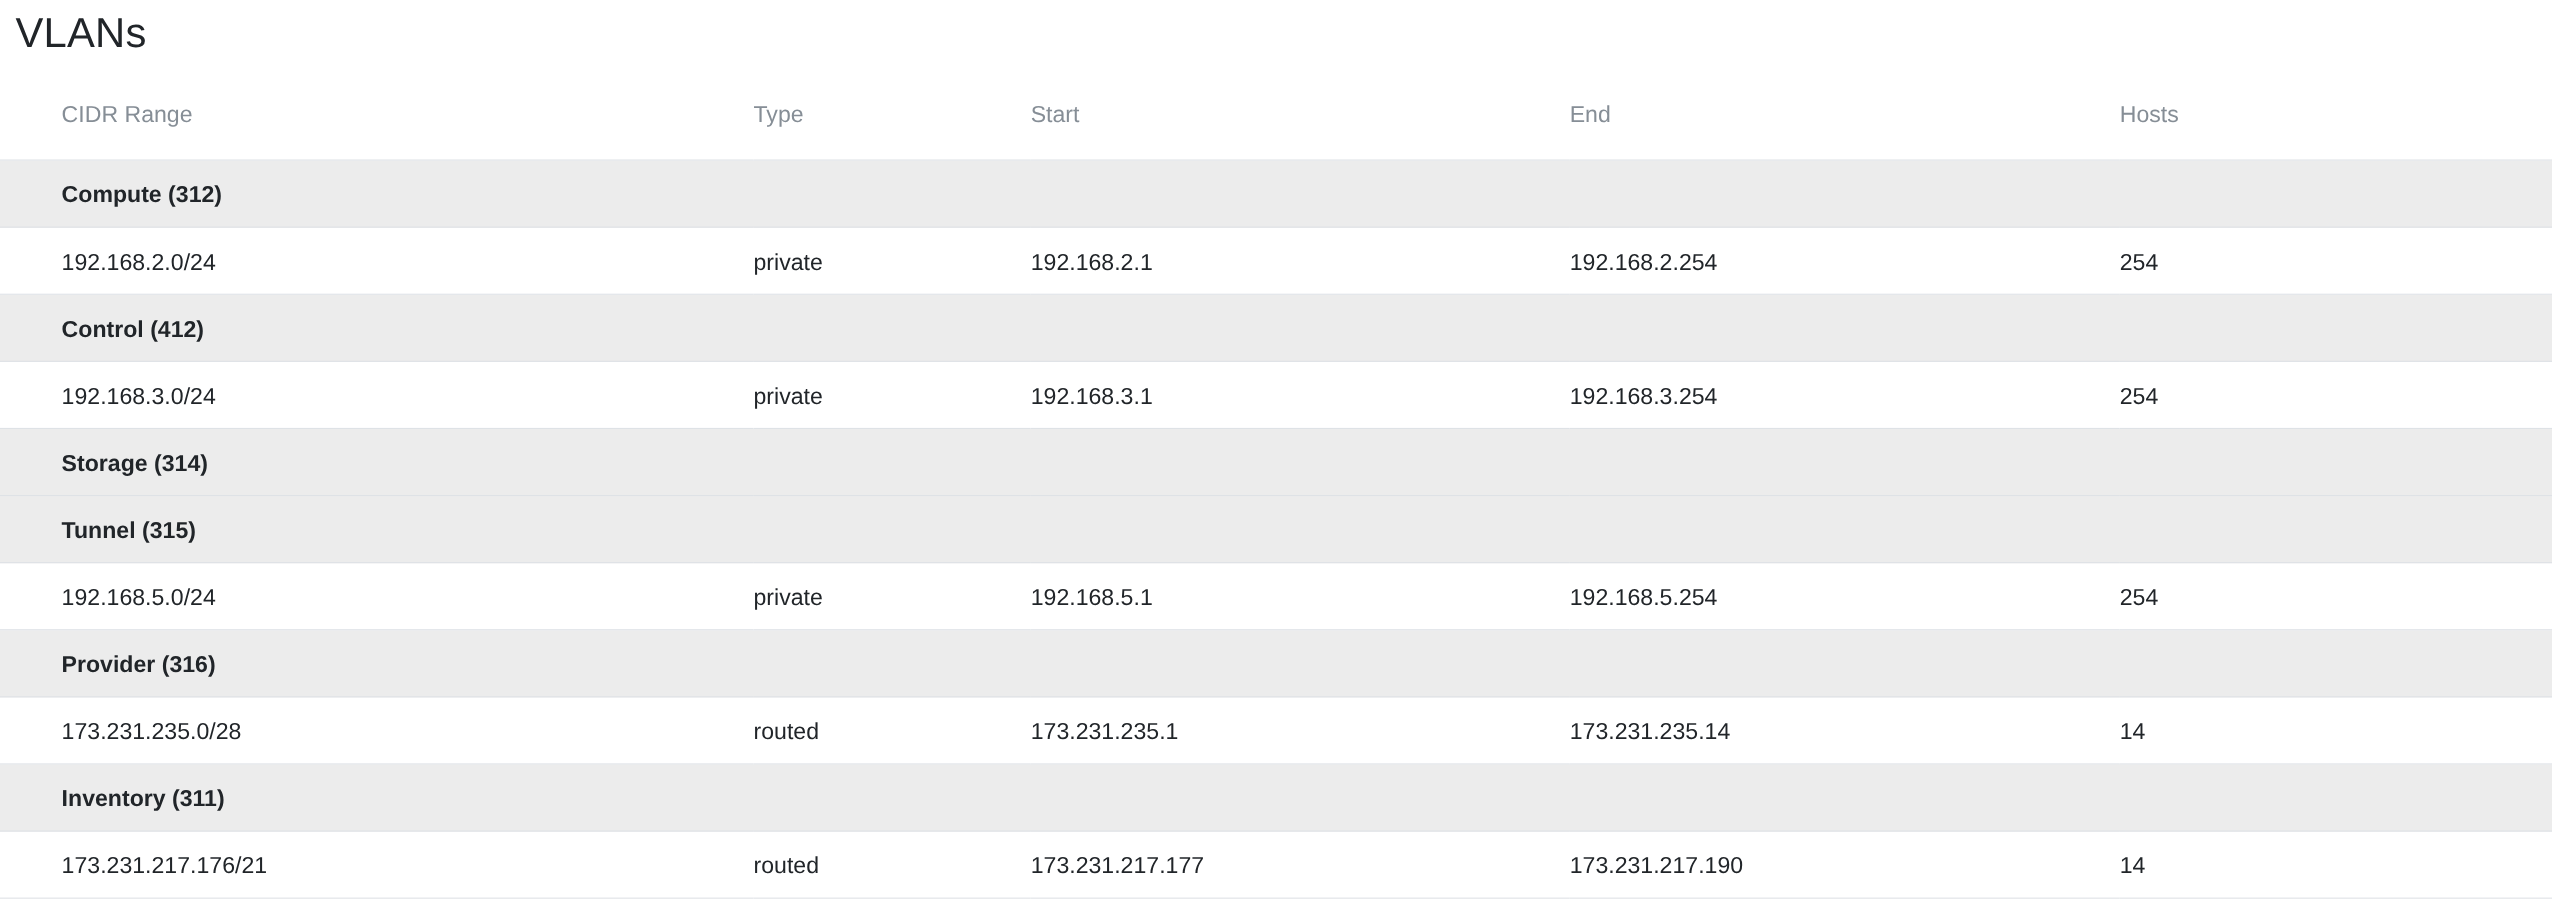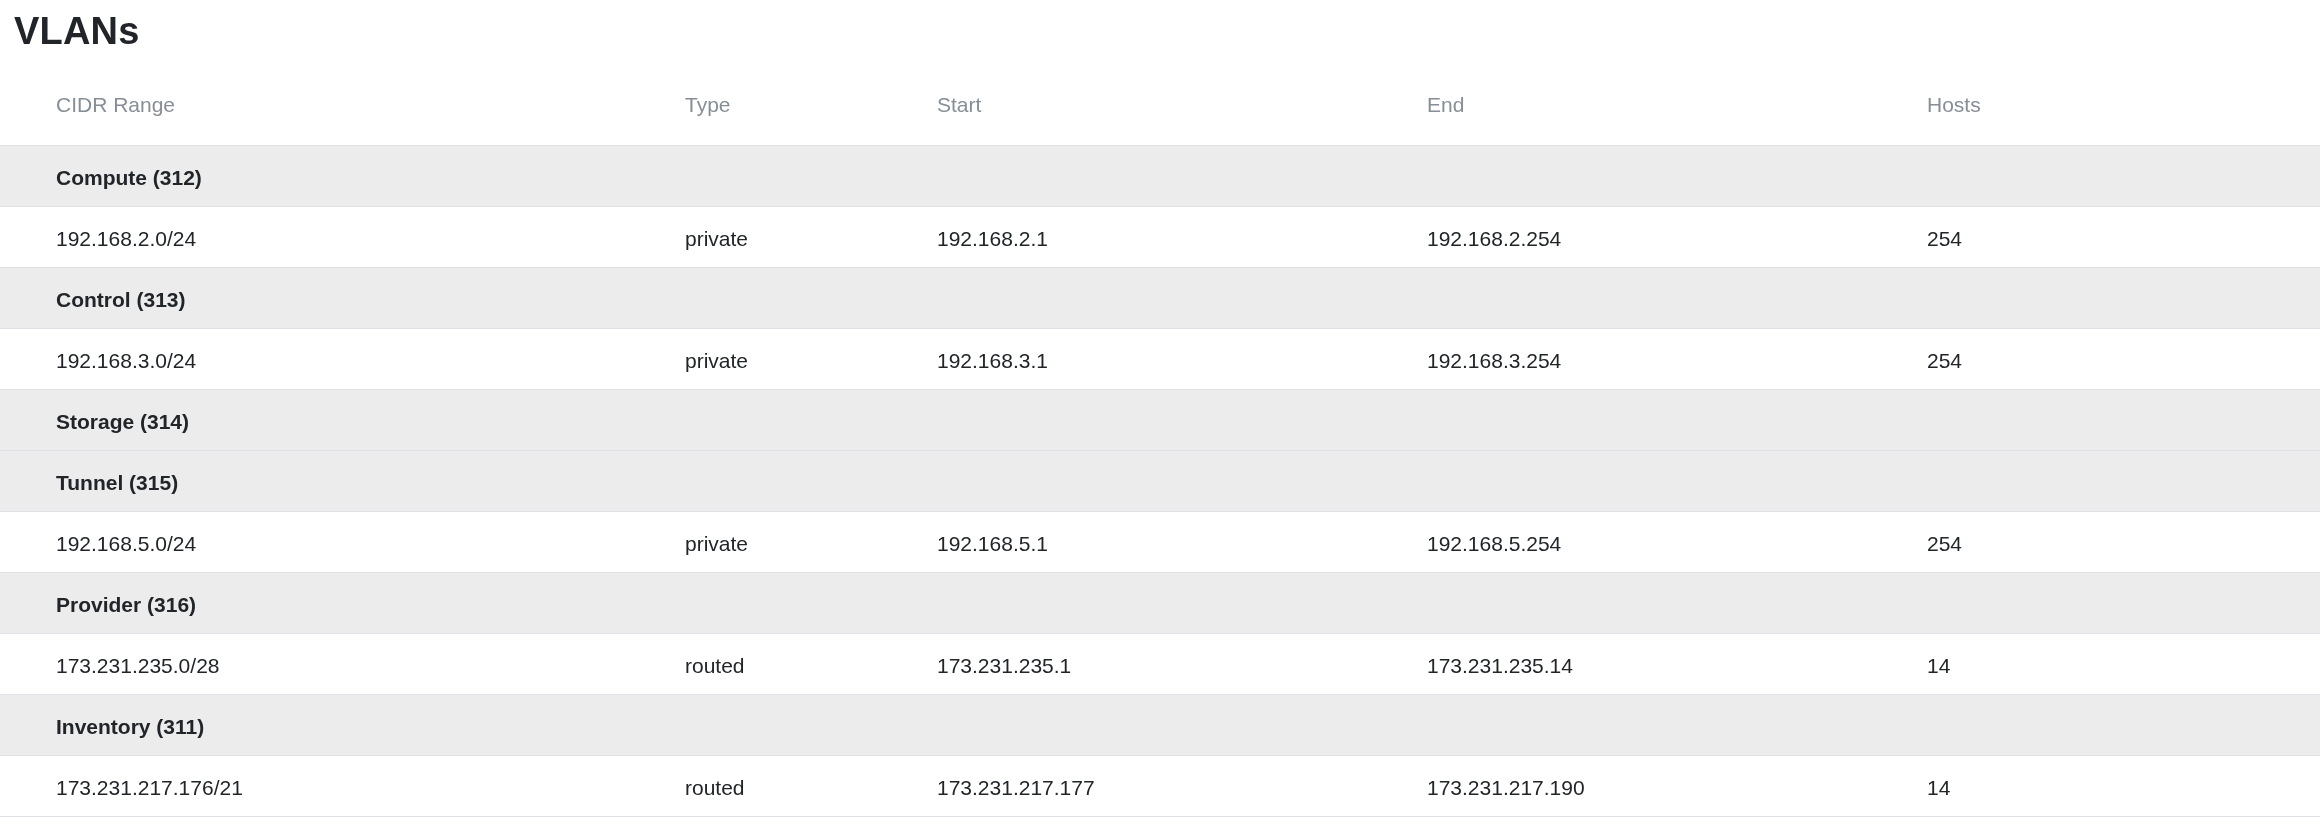--- a/index.html
+++ b/index.html
@@ -13,21 +13,21 @@
     font-family: "Liberation Sans", sans-serif;
     color: #212529;
     -webkit-font-smoothing: antialiased;
   }
   .page {
     padding: 0 0 0 0;
     box-sizing: border-box;
   }
   .page-title {
     font-size: 38px;
-    font-weight: 700;
+    font-weight: 400;
     color: #212529;
     margin: 0;
     padding: 10px 0 0 14px;
     letter-spacing: 0.2px;
   }
   .table-wrap {
     margin-top: 40px;
     width: 100%;
   }
   table.vlan-table {
@@ -103,21 +103,21 @@
         </tr>
         <tr>
           <td class="first">192.168.2.0/24</td>
           <td>private</td>
           <td>192.168.2.1</td>
           <td>192.168.2.254</td>
           <td>254</td>
         </tr>
 
         <tr class="group-row">
-          <td class="first" colspan="5">Control (313)</td>
+          <td class="first" colspan="5">Control (412)</td>
         </tr>
         <tr>
           <td class="first">192.168.3.0/24</td>
           <td>private</td>
           <td>192.168.3.1</td>
           <td>192.168.3.254</td>
           <td>254</td>
         </tr>
 
         <tr class="group-row">

